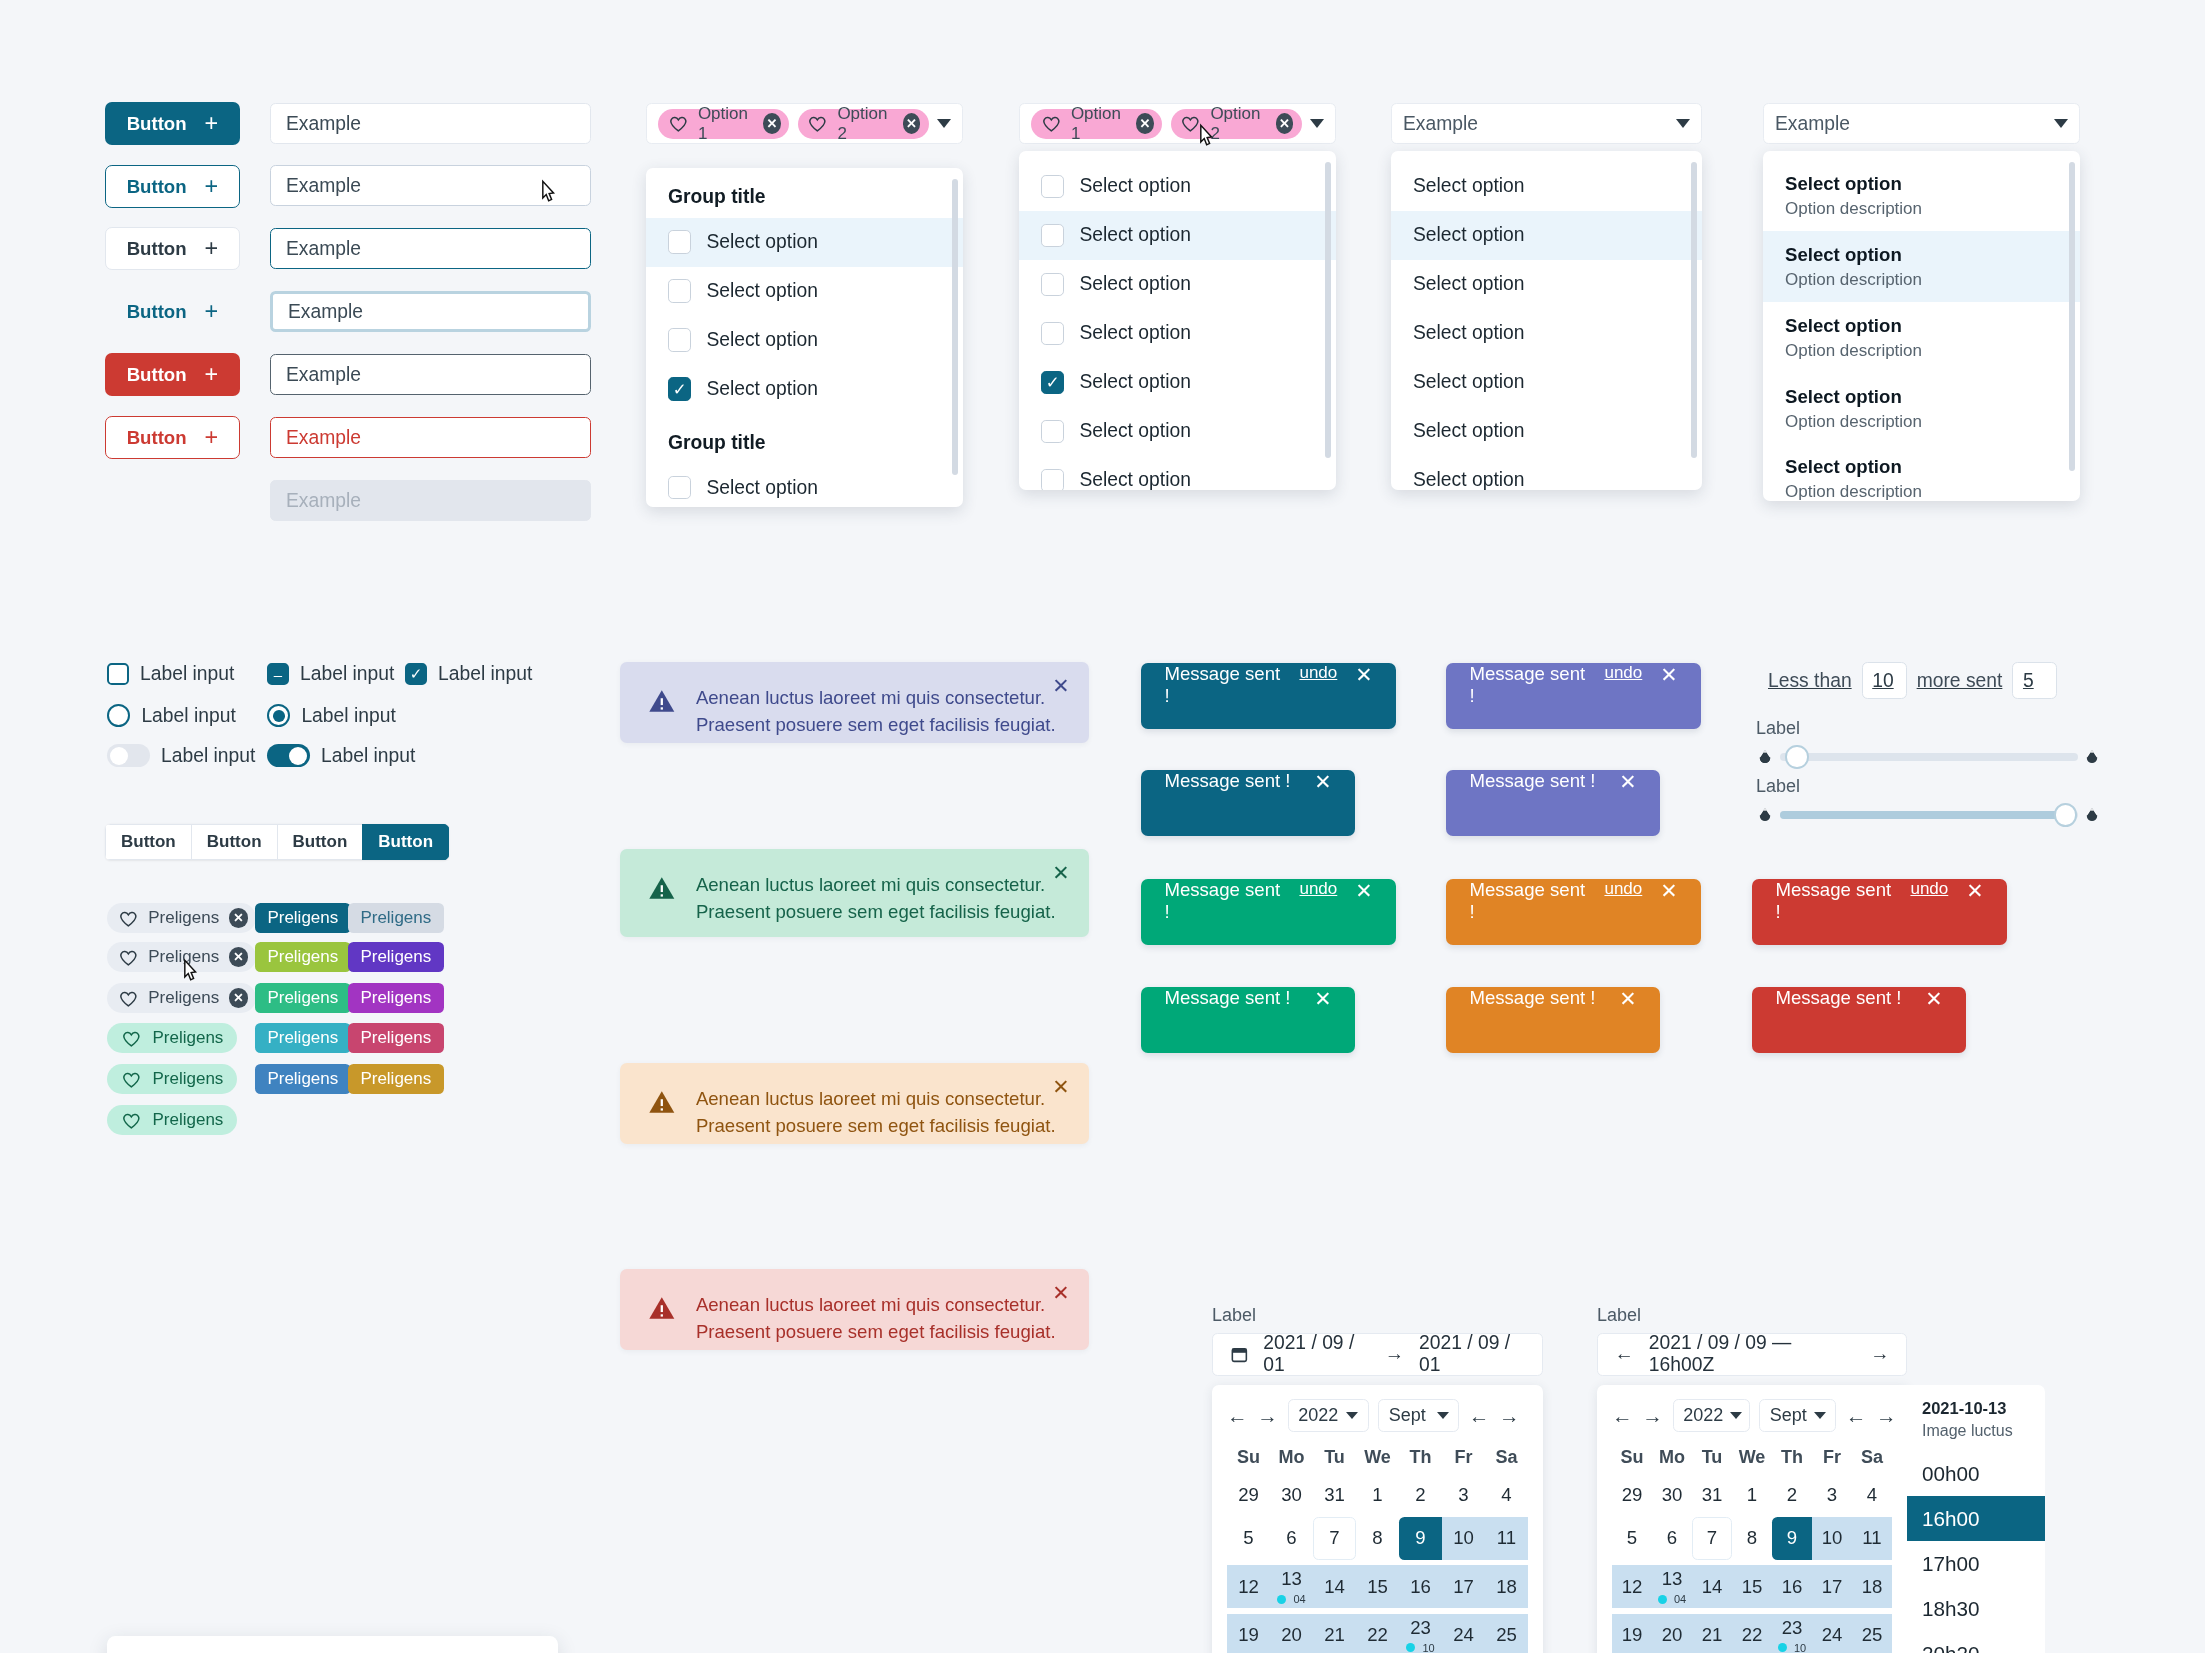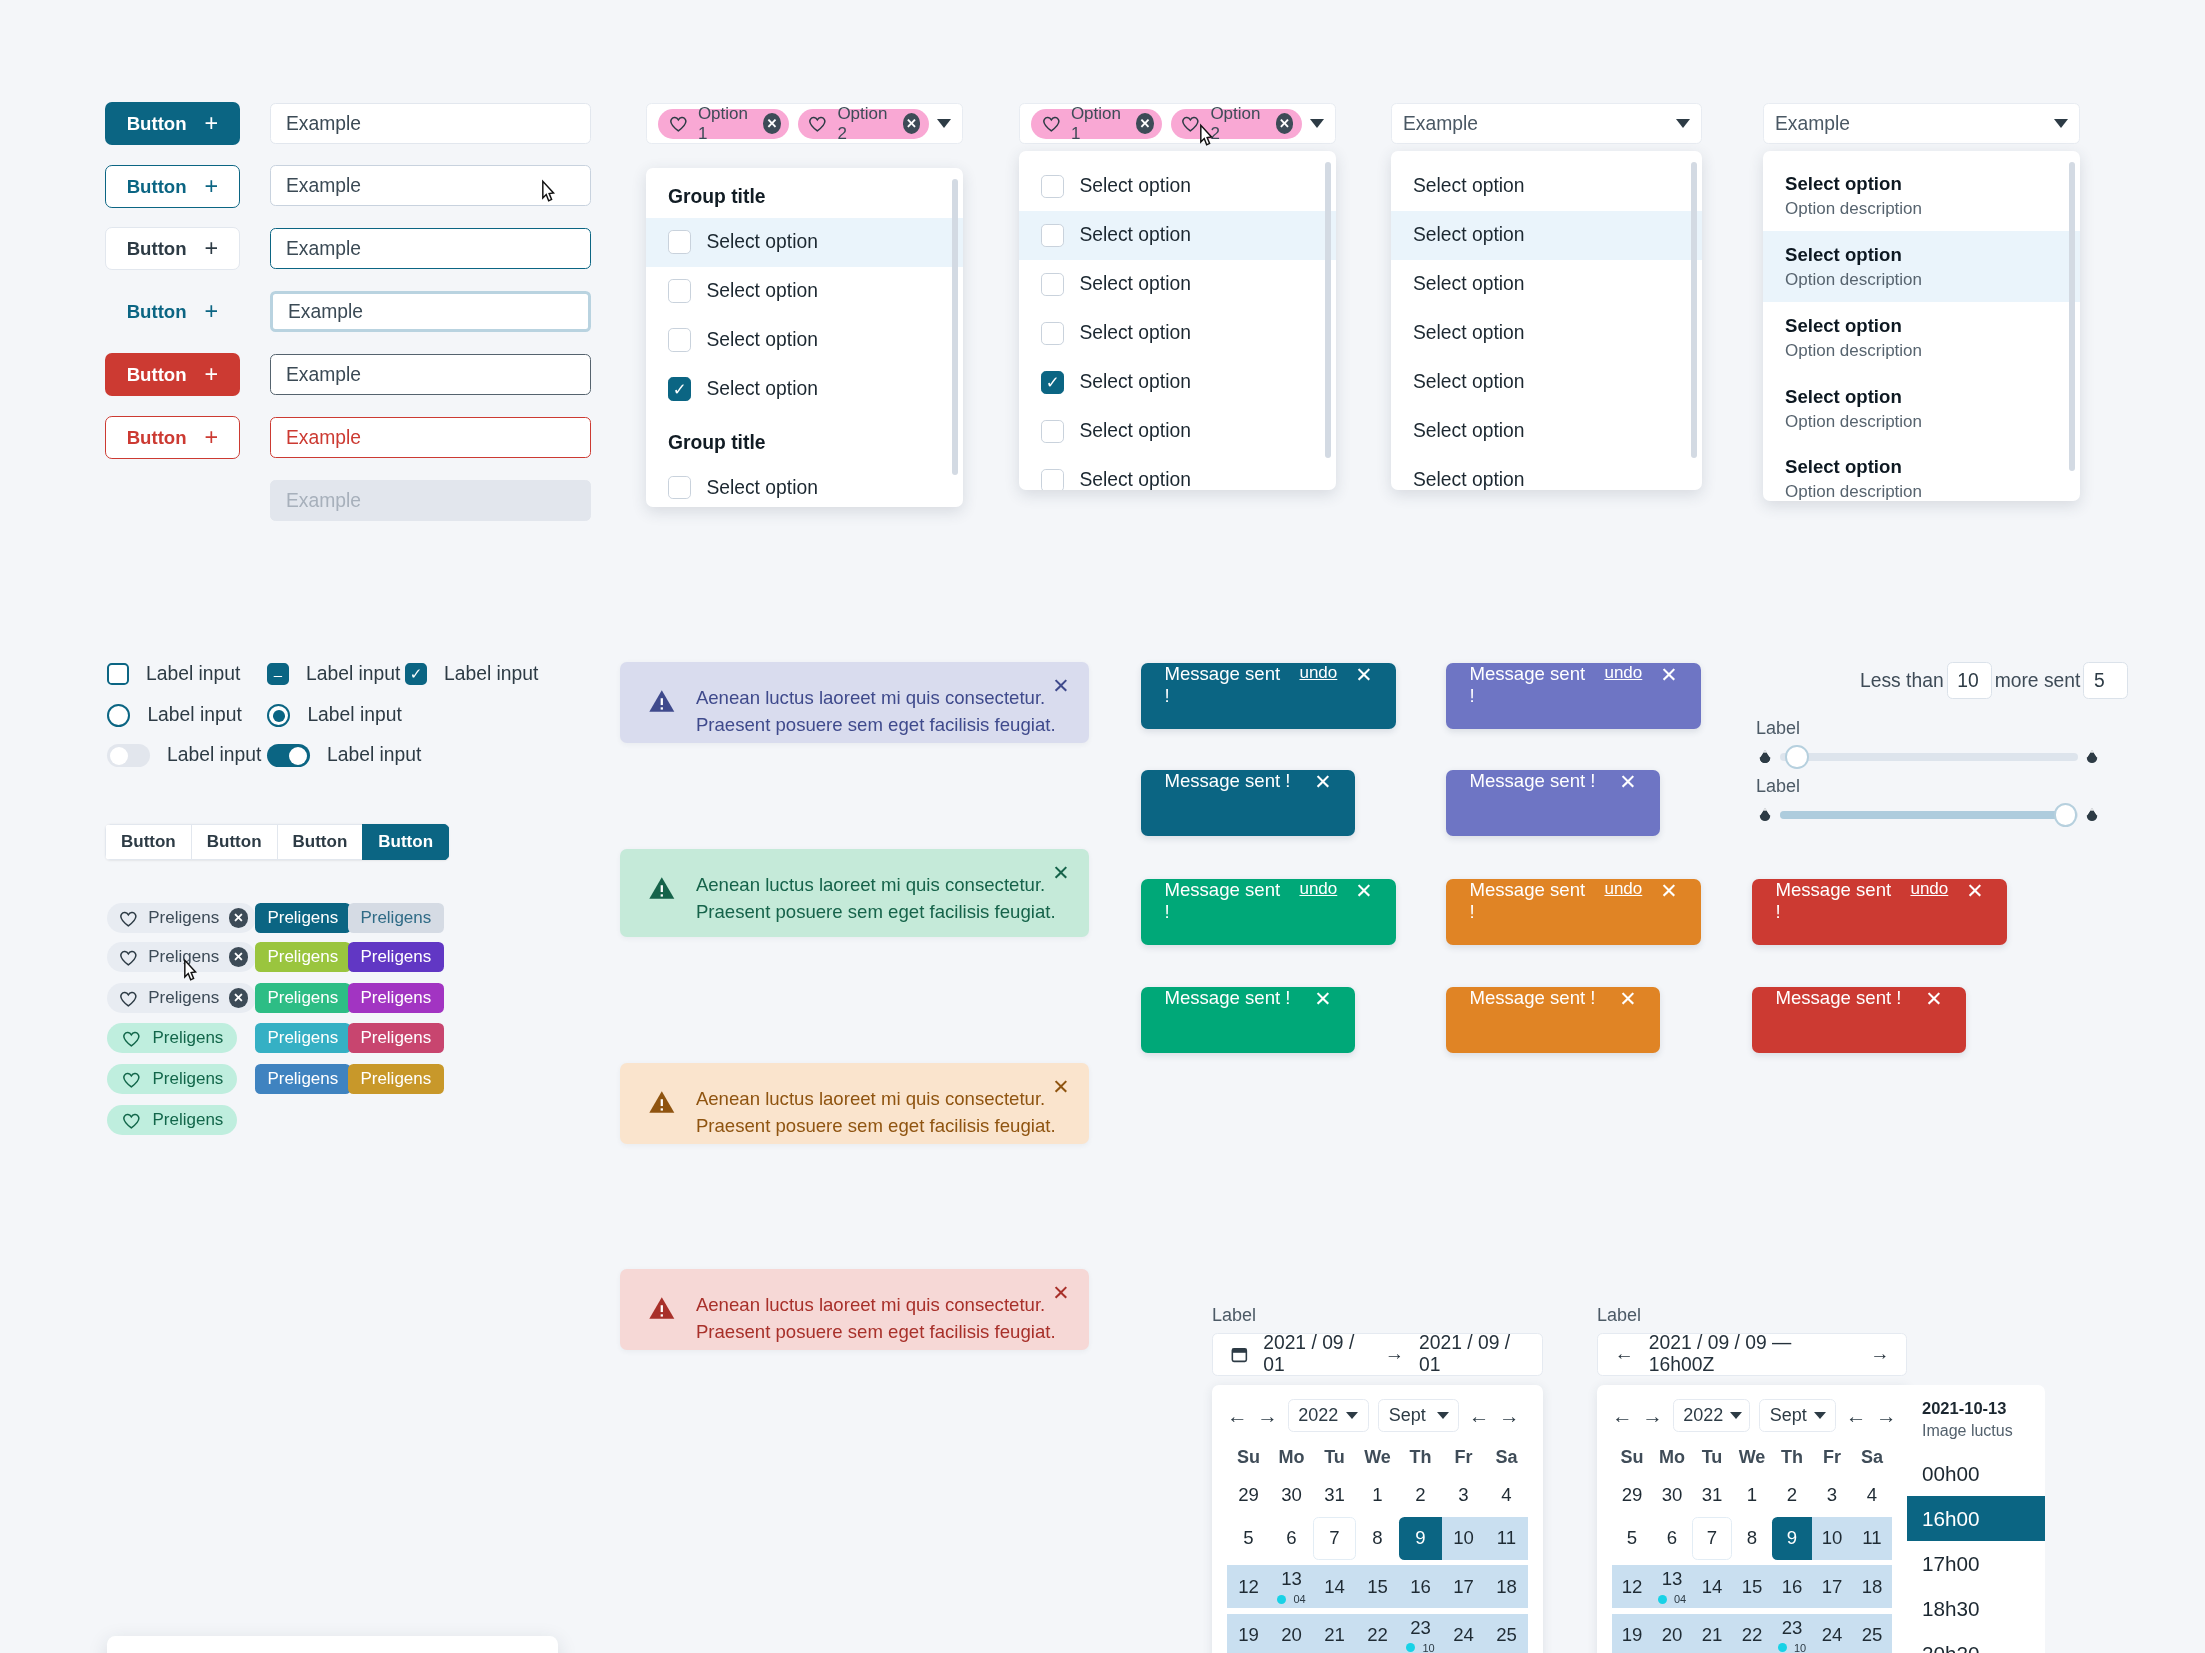--- a/index.html
+++ b/index.html
@@ -87,21 +87,21 @@
     width: 23.4px; height: 23.4px; border-radius: 4.8px;
     border: 1.4px solid #c9d2dc; background: #fff; flex: none;
     display: flex; align-items: center; justify-content: center;
   }
   .cbox.on { background: #0b6583; border-color: #0b6583; color: #fff; font-size: 16.5px; }
   .opt2 { padding: 12.4px 22px; }
   .opt2 .t { font-size: 18.6px; font-weight: bold; color: #0d1821; }
   .opt2 .d { font-size: 17px; color: #57646f; margin-top: 4.1px; }
 
   
-  .ctl { display: flex; align-items: flex-start; gap: 17px; font-size: 19.3px; color: #2d3b45; }
+  .ctl { display: flex; align-items: flex-end; gap: 11px; font-size: 19.3px; color: #2d3b45; }
   .ck { width: 22px; height: 22px; border-radius: 4.8px; border: 2.1px solid #0b6583; background:#fff;
         display:flex; align-items:center; justify-content:center; color:#fff; font-size:15px; }
   .ck.fill { background: #0b6583; }
   .rd { width: 23.4px; height: 23.4px; border-radius: 50%; border: 2.1px solid #0b6583; background:#fff;
         display:flex; align-items:center; justify-content:center; }
   .rd .dot { width: 11.7px; height: 11.7px; border-radius: 50%; background: #0b6583; }
   .tg { width: 43px; height: 23.4px; border-radius: 12.4px; background: #e2e6ed; position: relative; }
   .tg.on { background: #0b6583; }
   .tg .knob { position:absolute; top:2.8px; left:3.4px; width:18px; height:18px; border-radius:50%; background:#fff; }
   .tg.on .knob { left: auto; right: 3.4px; }
@@ -646,21 +646,21 @@
   <div class="abs toast" style="left:1752px; top:879px; width:255px; height:66px; background:#cc3a32;">
     <span>Message sent !</span>
     <span class="undo">undo</span>
     <span class="x">✕</span>
   </div>
   <div class="abs toast" style="left:1752px; top:987px; width:214px; height:66px; background:#cc3a32;">
     <span>Message sent !</span>
     <span class="x">✕</span>
   </div>
 
-  <div class="abs row" style="left:1860px; top:662px; gap:3px;">
+  <div class="abs row" style="left:1768px; top:662px; gap:10px;text-decoration:underline;">
     <span style="font-size:19.3px; color:#3e4b57;">Less than</span>
     <span class="numin">
         <span>10</span>
       </span>
     <span style="font-size:19.3px; color:#3e4b57;">more sent</span>
     <span class="numin">
         <span>5</span>
       </span>
   </div>
 

